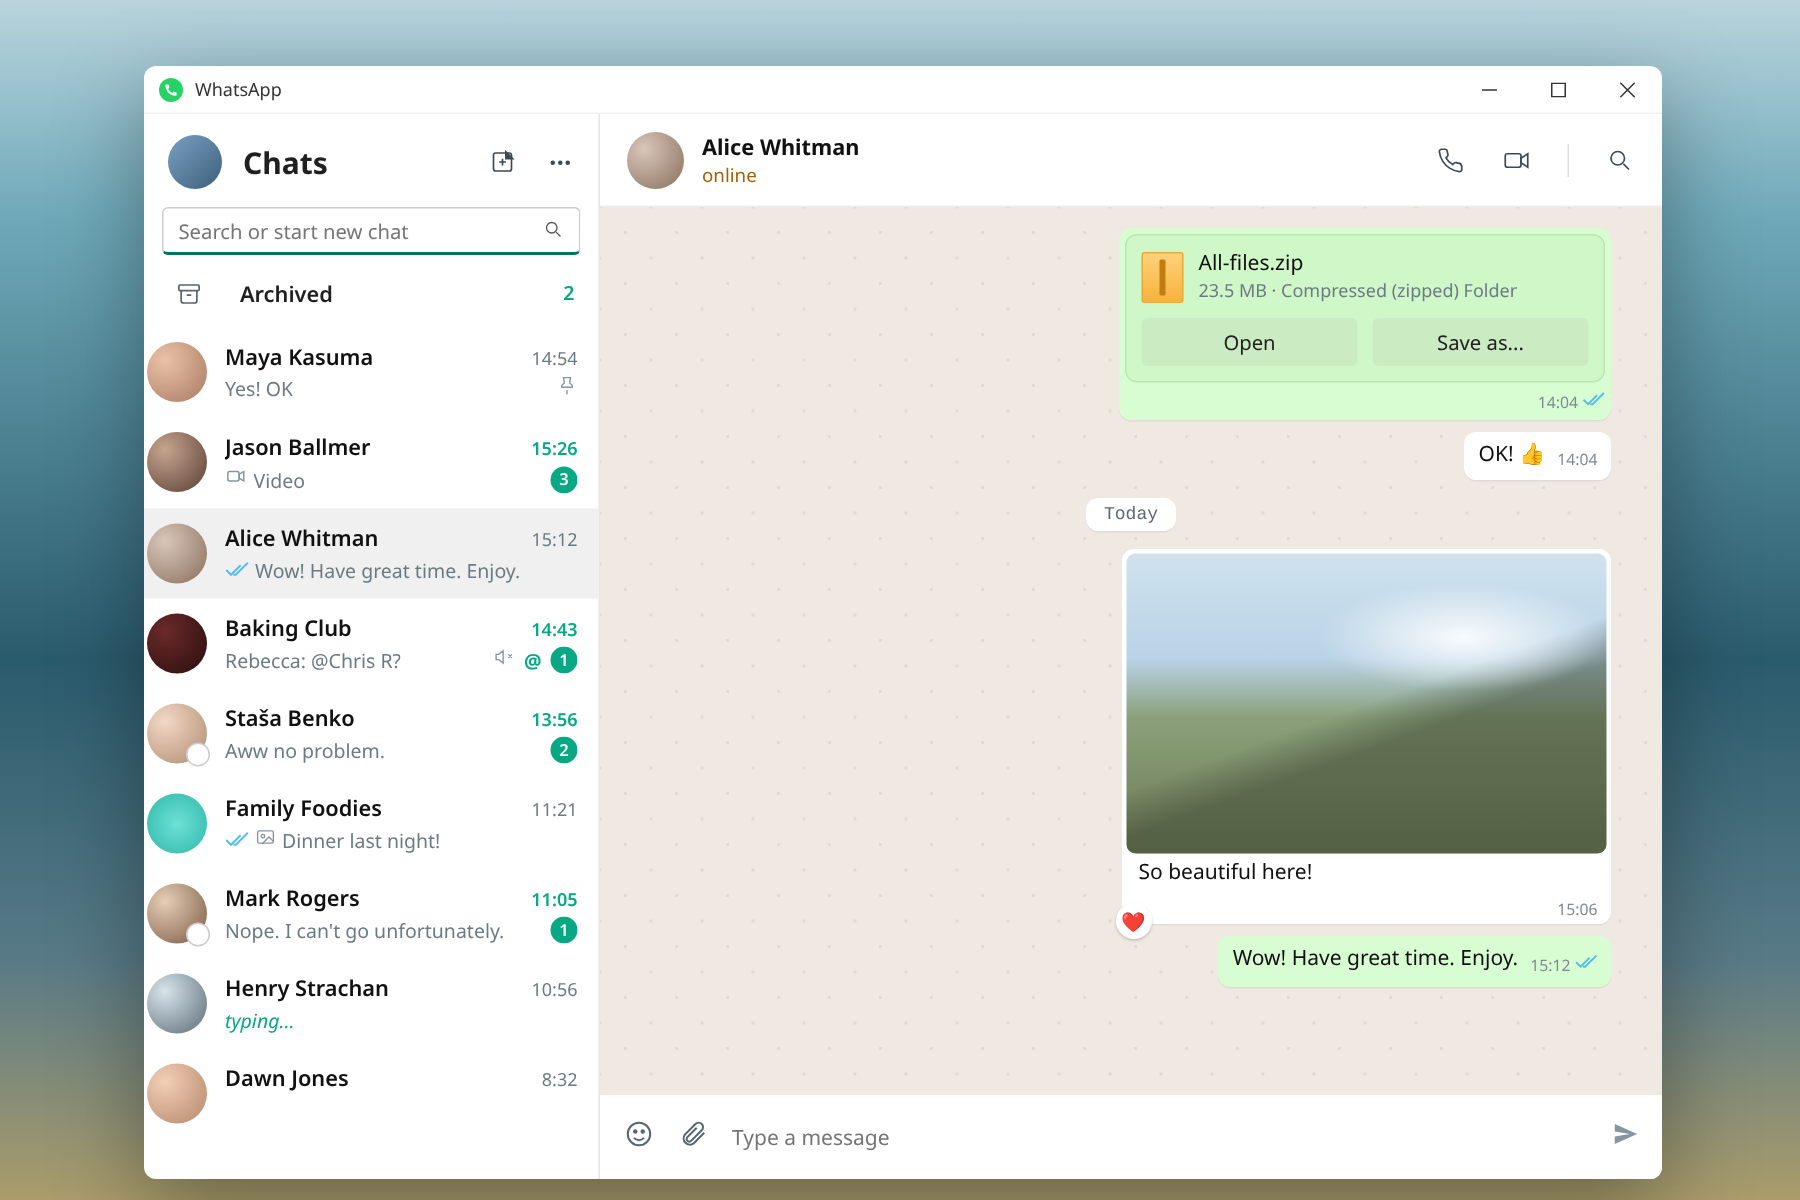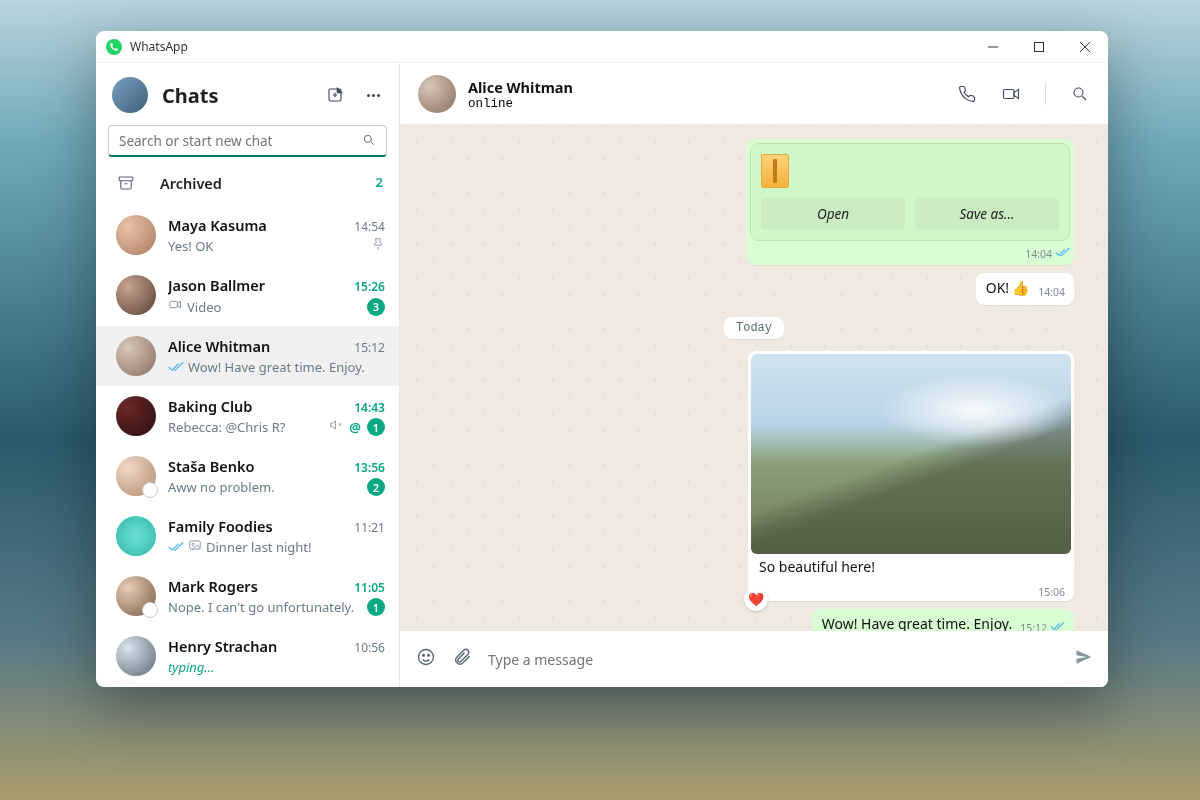--- a/index.html
+++ b/index.html
@@ -2,21 +2,21 @@
 <html><head>
 <meta charset="utf-8">
 <style>
 
 *{box-sizing:border-box;margin:0;padding:0;font-family:"Segoe UI",system-ui,-apple-system,sans-serif;}
 html,body{width:1200px;height:800px;overflow:hidden;}
 body{
 	background:linear-gradient(180deg,#b9d4dd 0%,#6fa9b9 18%,#2a5b6d 55%,#587a86 80%,#aa9c6b 100%);
 }
 .window{
-	position:absolute;left:96px;top:31px;width:1012px;height:656px;
+	position:absolute;left:96px;top:44px;width:1012px;height:742px;
 	background:#fff;border-radius:8px;box-shadow:0 20px 60px rgba(0,0,0,.35);overflow:hidden;
 	display:flex;flex-direction:column;
 }
 
 .titlebar{height:32px;display:flex;align-items:center;padding-left:10px;font-size:12px;color:#333;border-bottom:1px solid #f1f1f1;}
 .titlebar .logo{width:16px;height:16px;border-radius:50%;background:#25d366;display:flex;align-items:center;justify-content:center;margin-right:8px;}
 .titlebar .logo svg{width:10px;height:10px;fill:#fff;}
 .titlebar .wbtns{margin-left:auto;display:flex;}
 .titlebar .wbtn{width:46px;height:32px;display:flex;align-items:center;justify-content:center;color:#333;}
 .titlebar .wbtn svg{width:10px;height:10px;stroke:#333;stroke-width:1;fill:none;}
@@ -43,21 +43,21 @@
 
 
 .archrow{display:flex;align-items:flex-start;padding:12px 16px;cursor:pointer;}
 .archrow .abox{width:20px;height:20px;margin-left:4px;margin-right:24px;display:flex;align-items:center;justify-content:center;}
 .archrow .abox svg{width:18px;height:18px;fill:none;stroke:#54656f;stroke-width:1.5;}
 .archrow .albl{font-size:14.5px;font-weight:600;color:#1f1f1f;}
 .archrow .acount{margin-left:auto;color:#09a884;font-weight:600;font-size:13px;}
 
 
 .chatlist{flex:1;overflow-y:auto;min-height:0;}
-.chatitem{display:flex;align-items:flex-start;padding:10px 14px 10px 20px;cursor:pointer;}
+.chatitem{display:flex;align-items:flex-start;padding:10px 14px 10px 2px;cursor:pointer;}
 .chatitem.selected{background:#f0f0f0;}
 .chatitem .av{width:40px;height:40px;border-radius:50%;flex:0 0 40px;margin-right:12px;position:relative;}
 .chatitem .av.small-status::after{content:"";position:absolute;right:-2px;bottom:-2px;width:14px;height:14px;border-radius:50%;background:#fff;border:1px solid #ccc;}
 .chatitem .body{flex:1;min-width:0;}
 .chatitem .line1{display:flex;align-items:baseline;}
 .chatitem .name{font-size:14.5px;font-weight:600;color:#111;white-space:nowrap;overflow:hidden;text-overflow:ellipsis;}
 .chatitem .time{margin-left:auto;font-size:12px;color:#6b7b84;}
 .chatitem .time.unread{color:#09a884;font-weight:600;}
 .chatitem .line2{display:flex;align-items:center;margin-top:2px;gap:4px;font-size:13px;color:#6b7b84;white-space:nowrap;overflow:hidden;}
 .chatitem .preview{overflow:hidden;text-overflow:ellipsis;white-space:nowrap;}
@@ -76,21 +76,21 @@
 .av6{background:radial-gradient(circle,#6ee0d6,#2fb8a9);}
 .av7{background:radial-gradient(circle at 30% 30%,#e6cdb6,#7a5a42);}
 .av8{background:radial-gradient(circle at 30% 30%,#d7e4ec,#5b6b75);}
 .av9{background:radial-gradient(circle at 30% 30%,#f2cfb7,#b5876a);}
 
 
 .conv{flex:1;display:flex;flex-direction:column;min-width:0;background:#f7f3ee;}
 .conv-head{height:62px;display:flex;align-items:center;padding:0 18px;background:#fff;border-bottom:1px solid #eee;}
 .conv-head .av{width:38px;height:38px;border-radius:50%;background:radial-gradient(circle at 30% 30%,#d9c6ba,#886f5c);margin-right:12px;}
 .conv-head .ttl{font-size:14.5px;font-weight:700;color:#111;}
-.conv-head .sub{font-size:12.5px;color:#000000;font-family:Liberation Mono, monospace;}
+.conv-head .sub{font-size:12.5px;color:#a16207;}
 .conv-head .hact{margin-left:auto;display:flex;align-items:center;gap:24px;}
 .conv-head .sep{width:1px;height:22px;background:#ddd;}
 
 
 .msgs{
 	flex:1;overflow-y:auto;padding:14px 34px;
 	background-color:#efe9e1;
 	background-image:radial-gradient(#e2dbcf 1px,transparent 1px),radial-gradient(#e2dbcf 1px,transparent 1px);
 	background-size:34px 34px;background-position:0 0,17px 17px;
 	display:flex;flex-direction:column;gap:8px;
@@ -104,21 +104,21 @@
 .bubble.in{background:#fff;color:#111;}
 
 
 .filecard{background:#d0f7c8;border:1px solid #bce8b0;border-radius:8px;width:320px;padding:10px;}
 .filecard .frow{display:flex;align-items:center;gap:10px;}
 .filecard .ficon{width:28px;height:34px;background:linear-gradient(#ffd27a,#f7b23c);border:1px solid #e5a83a;border-radius:2px;position:relative;}
 .filecard .ficon::after{content:"";position:absolute;left:11px;top:4px;width:4px;height:24px;background:#c07c12;border-radius:1px;}
 .filecard .fname{font-size:14px;color:#111;}
 .filecard .fmeta{font-size:12px;color:#6b7b84;}
 .filecard .factions{display:flex;gap:10px;margin-top:10px;}
-.filecard .fbtn{flex:1;height:32px;border:none;border-radius:4px;background:#cbecc2;color:#222;font-size:13.5px;cursor:pointer;font-style:italic;}
+.filecard .fbtn{flex:1;height:32px;border:none;border-radius:4px;background:#cbecc2;color:#222;font-size:13.5px;cursor:pointer;}
 
 
 .photowrap{padding:3px 3px 2px;}
 .photo{
 	width:320px;height:200px;border-radius:6px;overflow:hidden;
 	background:
 		linear-gradient(180deg,#cfe2ee 0%,#b9d3e7 35%,#8aa07a 55%,#6d7a56 100%);
 	position:relative;
 }
 .photo::before{content:"";position:absolute;inset:0;background:
@@ -405,20 +405,24 @@
       </div>
 
       <div class="msgs">
 
 
         <div class="row out">
             <div class="bubble out" style="padding:4px;">
           <div class="filecard">
             <div class="frow">
               <div class="ficon"></div>
+              <div>
+                <div class="fname">All-files.zip</div>
+                <div class="fmeta">23.5 MB · Compressed (zipped) Folder</div>
+              </div>
             </div>
             <div class="factions">
               <button class="fbtn">Open</button>
               <button class="fbtn">Save as...</button>
             </div>
           </div>
           <span class="stamp">
                 <span>14:04</span>
             <span><svg viewBox="0 0 20 14" width="15" height="11">
                     <path d="M1 7l4 4L13 3M7 11l2 0L19 1" fill="none" stroke="#53bdeb" stroke-width="1.6"></path>

